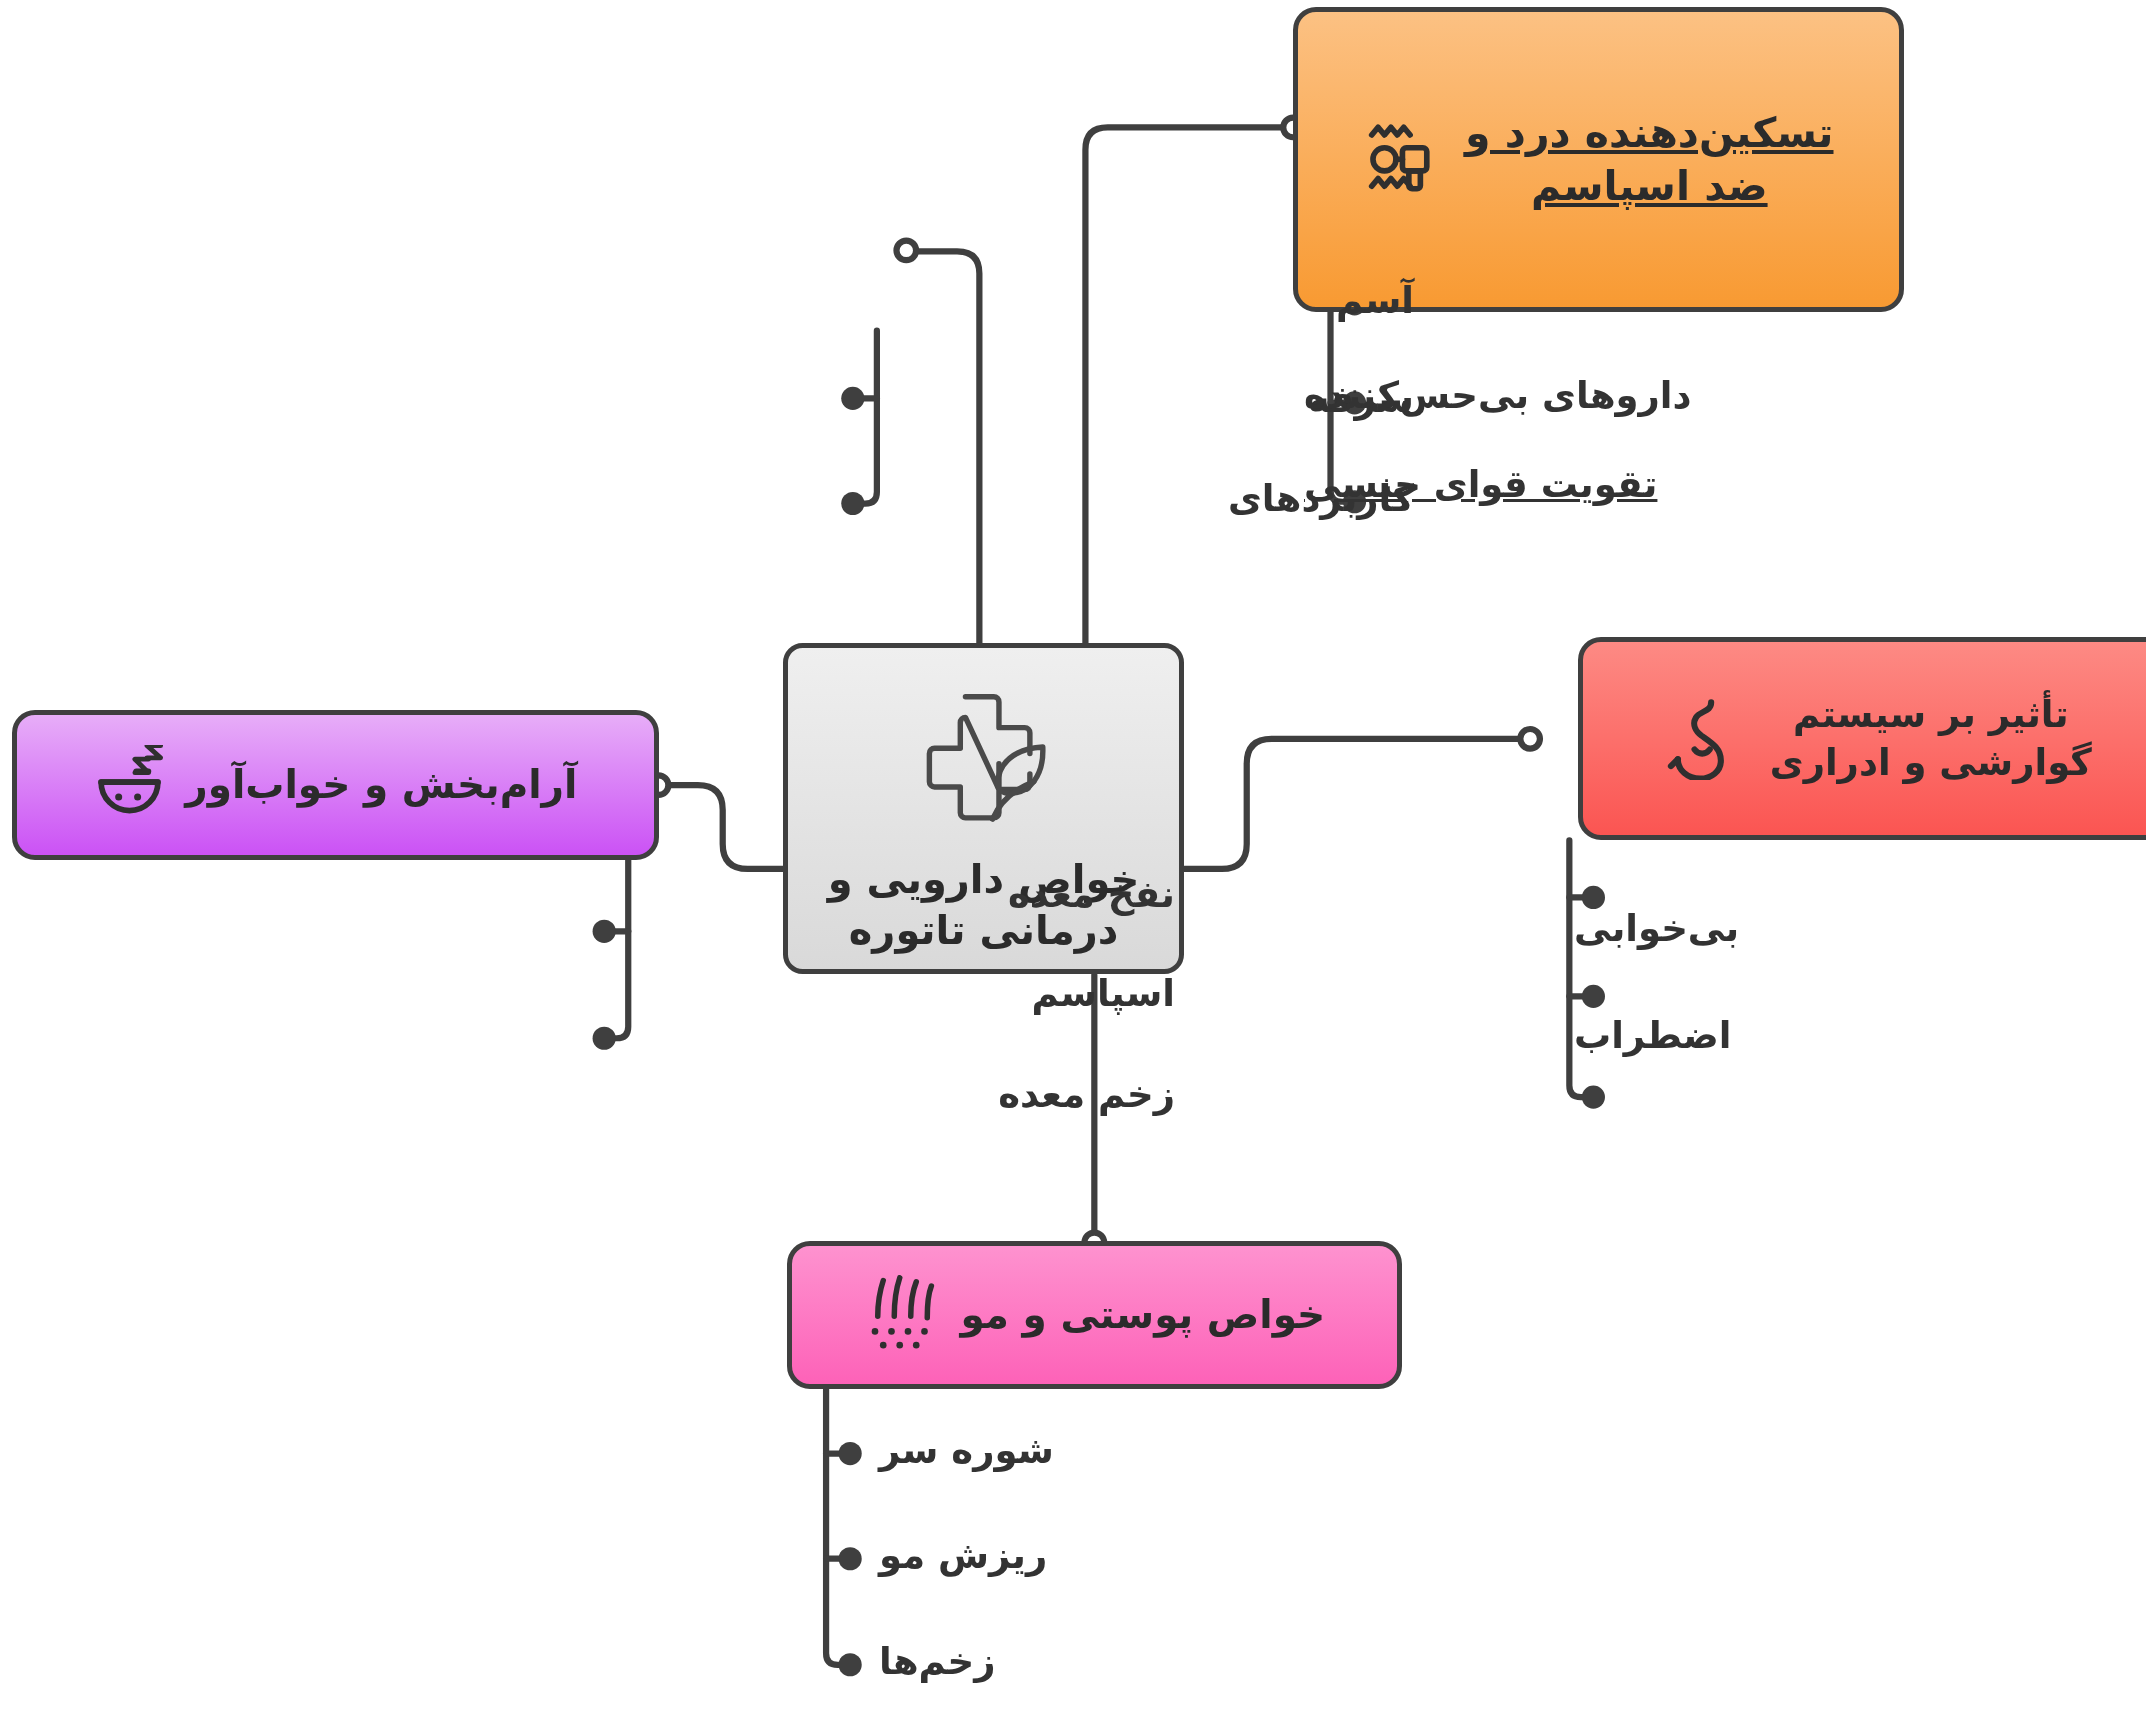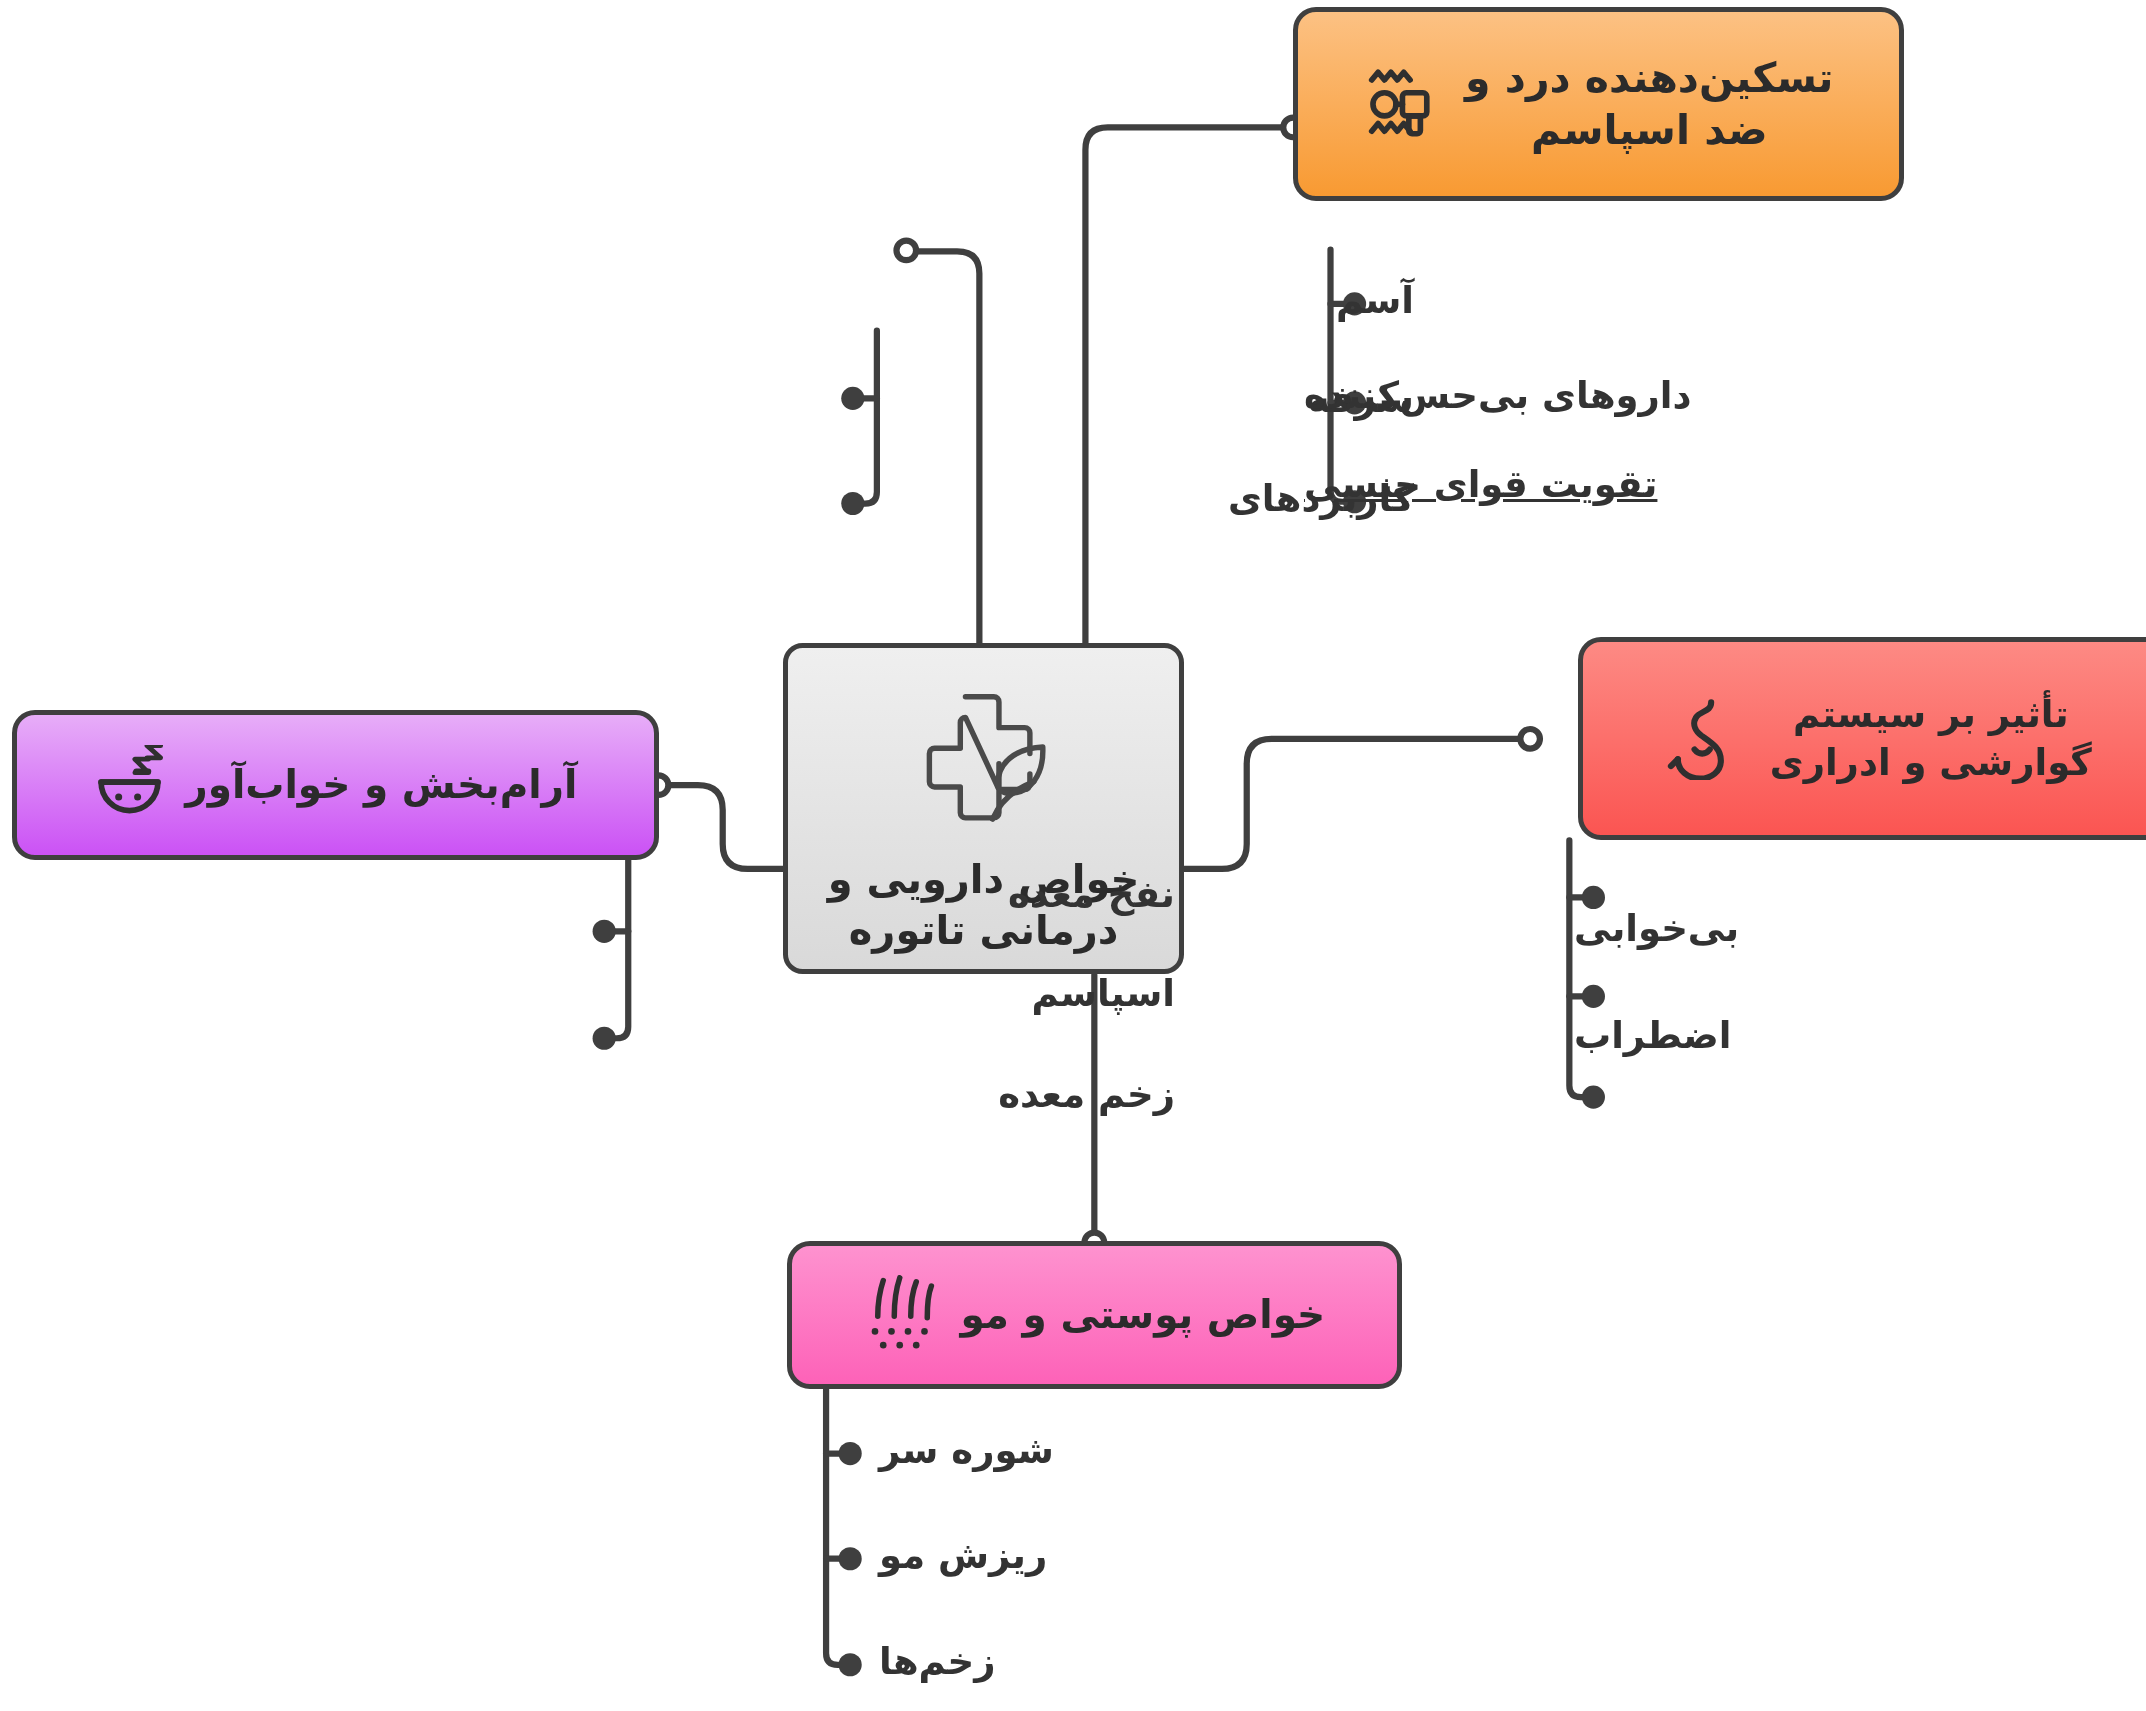--- a/index.html
+++ b/index.html
@@ -61,22 +61,23 @@
     justify-content: flex-start;
     padding-top: 41px;
   }
   #root-node .label {
     font-size: 40px;
     margin-top: 23px;
   }
 
   
   #branch-0 {            
-    left: 1294px; top: 7.1px; width: 611px; height: 194px;
+    left: 1294px; top: 7.1px; width: 611px; height: 305px;
     background: linear-gradient(180deg, #fcc183 0%, #f89a32 100%);
+    text-decoration: underline;
   }
   #branch-0 .label { font-size: 41px; }
 
   #branch-1 {            
     left: 355px; top: 172px; width: 552px; height: 159px;
     background: linear-gradient(180deg, #b3a3fb 0%, #7b5cfa 100%);
   }
   #branch-1 .label { font-size: 41px; }
 
   #branch-2 {            

